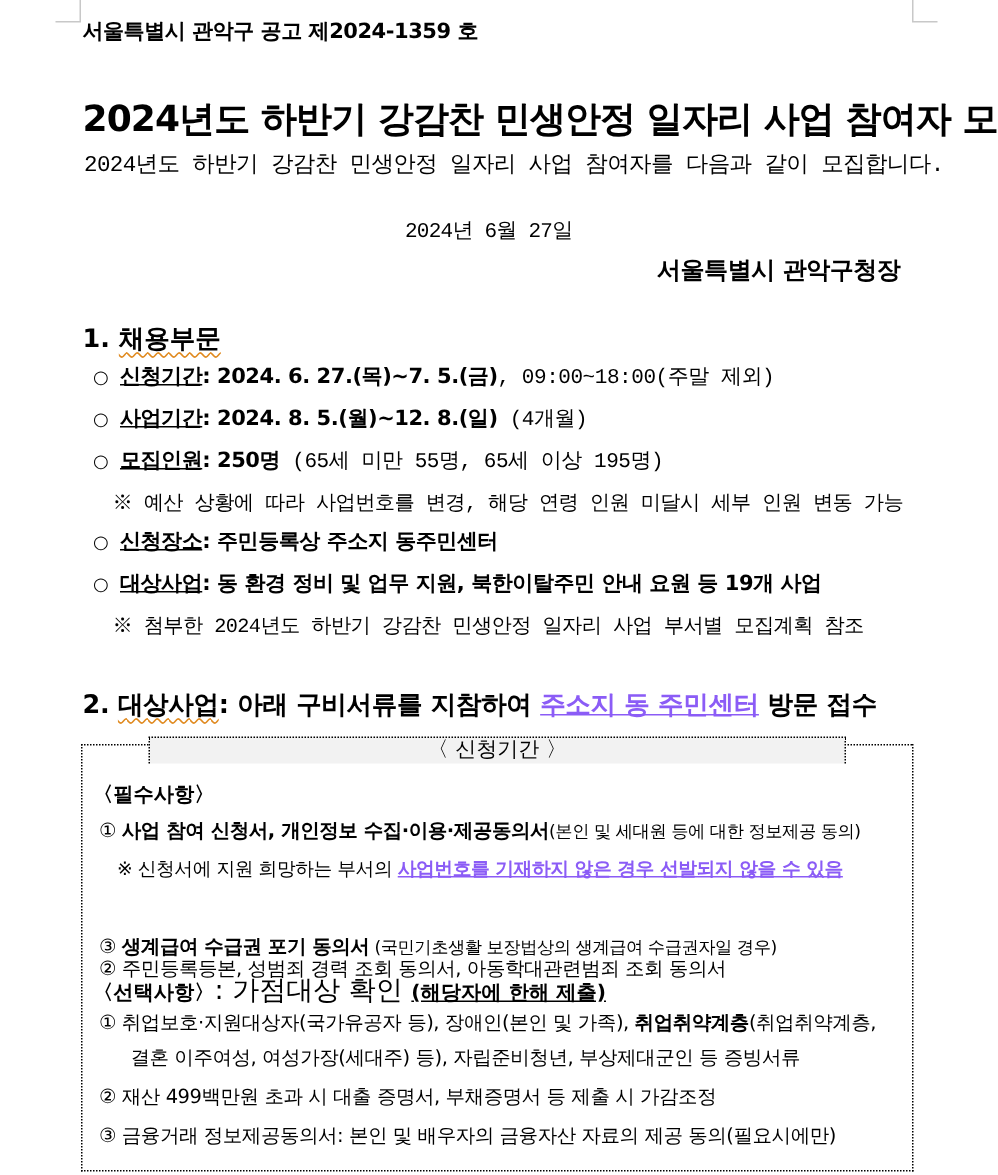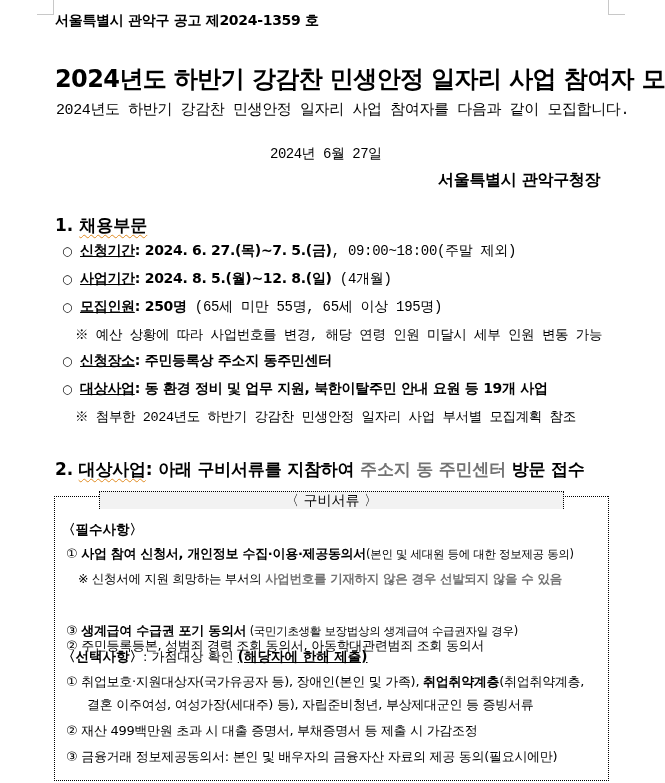--- a/index.html
+++ b/index.html
@@ -5,21 +5,21 @@
   html, body { margin:0; padding:0; background:#ffffff; }
   body { width:665px; height:783px; position:relative; overflow:hidden; color:#000; }
   .sans { font-family: "DejaVu Sans", "Liberation Sans", sans-serif; }
   .serif { font-family: Liberation Mono, monospace; }
   .abs { position:absolute; white-space:nowrap; }
   .corner-v { position:absolute; width:1px; background:#c8c8c8; }
   .corner-h { position:absolute; height:1px; background:#c8c8c8; }
   .b { font-weight:bold; }
   .u { text-decoration: underline; }
   .spell { text-decoration: underline wavy #e08a20; text-decoration-thickness:1px; text-underline-offset:3px; }
-  .blue { color:#737373; }
+  .blue { color:#8b5cf6;text-decoration:underline; }
 
   #notice-no { left:55px; top:12px; font-size:14px; font-weight:bold; letter-spacing:-0.3px; }
   #main-title { left:55px; top:63px; font-size:24px; font-weight:bold; letter-spacing:-0.6px; }
   #subtitle { left:56px; top:100px; font-size:15px; letter-spacing:-0.4px; }
   #date { left:270px; top:145px; font-size:14px; letter-spacing:-0.5px; }
   #issuer { left:438px; top:170px; font-size:16px; font-weight:bold; letter-spacing:-0.3px; }
 
   #sec1 { left:55px; top:214px; font-size:17px; font-weight:bold; }
   .item { left:62px; font-size:14px; letter-spacing:-0.3px; }
   .bullet { display:inline-block; width:18px; font-size:12px; }
@@ -83,21 +83,21 @@
 <div class="abs note serif" style="top:408px;">※ 첨부한 2024년도 하반기 강감찬 민생안정 일자리 사업 부서별 모집계획 참조</div>
 
 <div id="sec2" class="abs sans">
   <span>2.</span>
   <span class="spell">대상사업</span><span>: 아래 구비서류를 지참하여 </span><span class="blue">주소지 동 주민센터</span><span> 방문 접수</span>
 </div>
 
 <div id="docs-box"></div>
 <div id="docs-box-top-left"></div>
 <div id="docs-box-top-right"></div>
-<div id="docs-header" class="sans">〈 구비서류 〉</div>
+<div id="docs-header" class="sans">〈 신청기간 〉</div>
 
 <div class="abs bx-head sans" style="top:521px;">〈필수사항〉</div>
 
 <div class="abs bx sans" style="top:545px;">
   <span>①</span>
   <span class="b">사업 참여 신청서, 개인정보 수집·이용·제공동의서</span><span style="font-size:11.5px;">(본인 및 세대원 등에 대한 정보제공 동의)</span>
 </div>
 
 <div class="abs bx-note sans" style="top:571px;">
   <span>※ 신청서에 지원 희망하는 부서의 </span><span class="b blue">사업번호를 기재하지 않은 경우 선발되지 않을 수 있음</span>
@@ -107,21 +107,21 @@
   <span>②</span>
   <span>주민등록등본, 성범죄 경력 조회 동의서, 아동학대관련범죄 조회 동의서</span>
 </div>
 
 <div class="abs bx sans" style="top:622px;">
   <span>③</span>
   <span class="b">생계급여 수급권 포기 동의서</span><span style="font-size:11.5px;"> (국민기초생활 보장법상의 생계급여 수급권자일 경우)</span>
 </div>
 
 <div class="abs bx-head sans" style="top:648px; font-weight:normal;">
-  <span class="b">〈선택사항〉</span><span style="font-size:13px;">: 가점대상 확인 </span><span class="b u">(해당자에 한해 제출)</span>
+  <span class="b">〈선택사항〉</span><span style="font-size:18px;">: 가점대상 확인 </span><span class="b u">(해당자에 한해 제출)</span>
 </div>
 
 <div class="abs bx sans" style="top:673px;">
   <span>①</span>
   <span>취업보호·지원대상자(국가유공자 등), 장애인(본인 및 가족), </span><span class="b">취업취약계층</span><span>(취업취약계층,</span>
 </div>
 <div class="abs bx sans" style="top:696px; left:87px;">결혼 이주여성, 여성가장(세대주) 등), 자립준비청년, 부상제대군인 등 증빙서류</div>
 
 <div class="abs bx sans" style="top:722px;">
   <span>②</span>

